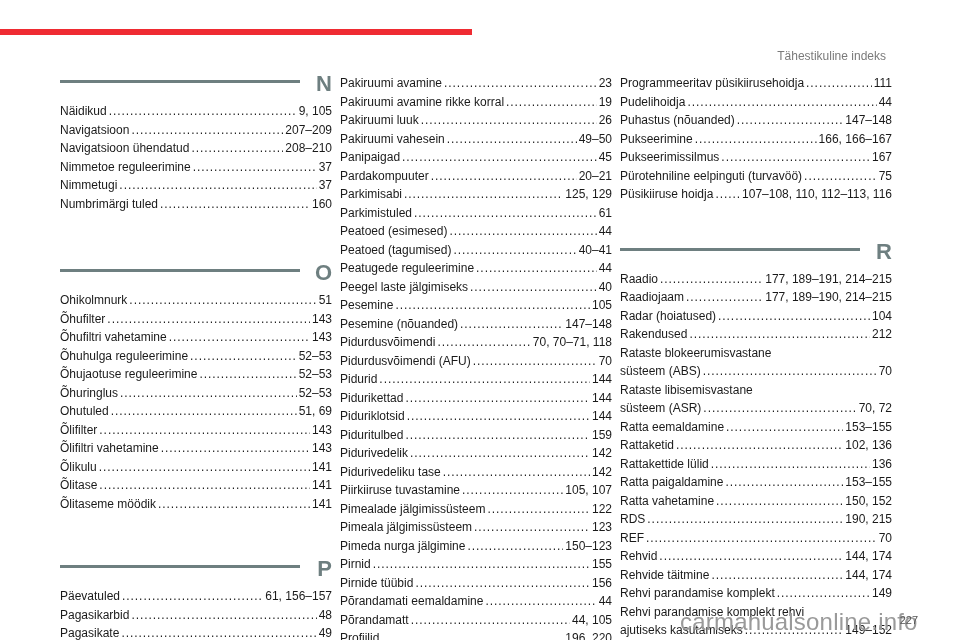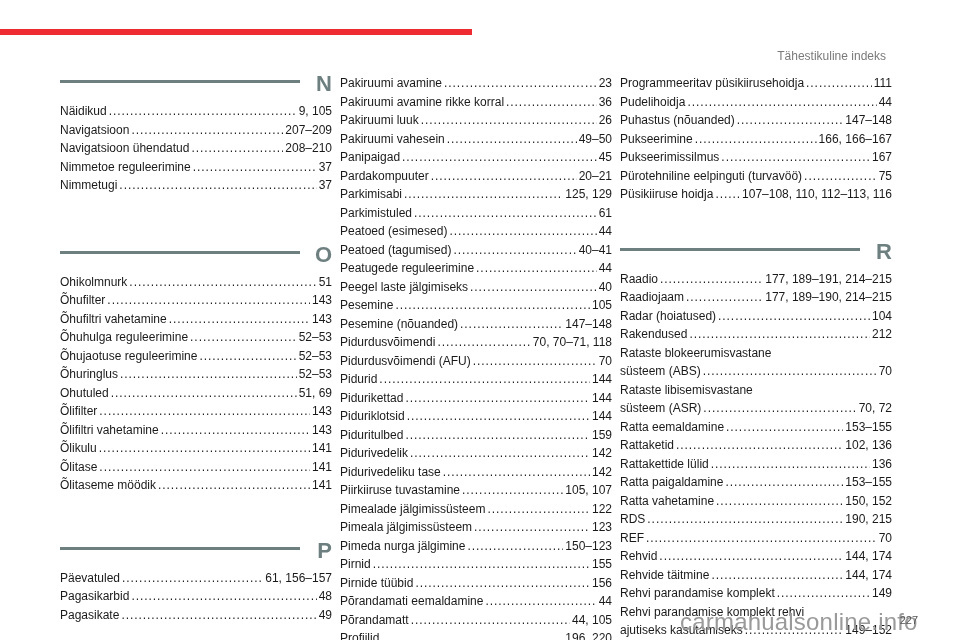--- a/index.html
+++ b/index.html
@@ -64,20 +64,25 @@
         <div class="entry">
           <span class="label">Nimmetoe reguleerimine</span>
           <span class="dots"></span>
           <span class="pages">37</span>
         </div>
         <div class="entry">
           <span class="label">Nimmetugi</span>
           <span class="dots"></span>
           <span class="pages">37</span>
         </div>
+        <div class="entry">
+          <span class="label">Numbrimärgi tuled</span>
+          <span class="dots"></span>
+          <span class="pages">160</span>
+        </div>
       </div>
   </div>
   <div class="section gap-o">
     <div class="section-head">
       <div class="section-rule"></div>
       <div class="section-letter">O</div>
     </div>
     <div id="c1s1">
         <div class="entry">
           <span class="label">Ohikolmnurk</span>
@@ -169,21 +174,21 @@
 <div class="column col-2">
   <div id="c2">
       <div class="entry">
         <span class="label">Pakiruumi avamine</span>
         <span class="dots"></span>
         <span class="pages">23</span>
       </div>
       <div class="entry">
         <span class="label">Pakiruumi avamine rikke korral</span>
         <span class="dots"></span>
-        <span class="pages">36</span>
+        <span class="pages">19</span>
       </div>
       <div class="entry">
         <span class="label">Pakiruumi luuk</span>
         <span class="dots"></span>
         <span class="pages">26</span>
       </div>
       <div class="entry">
         <span class="label">Pakiruumi vahesein</span>
         <span class="dots"></span>
         <span class="pages">49–50</span>

